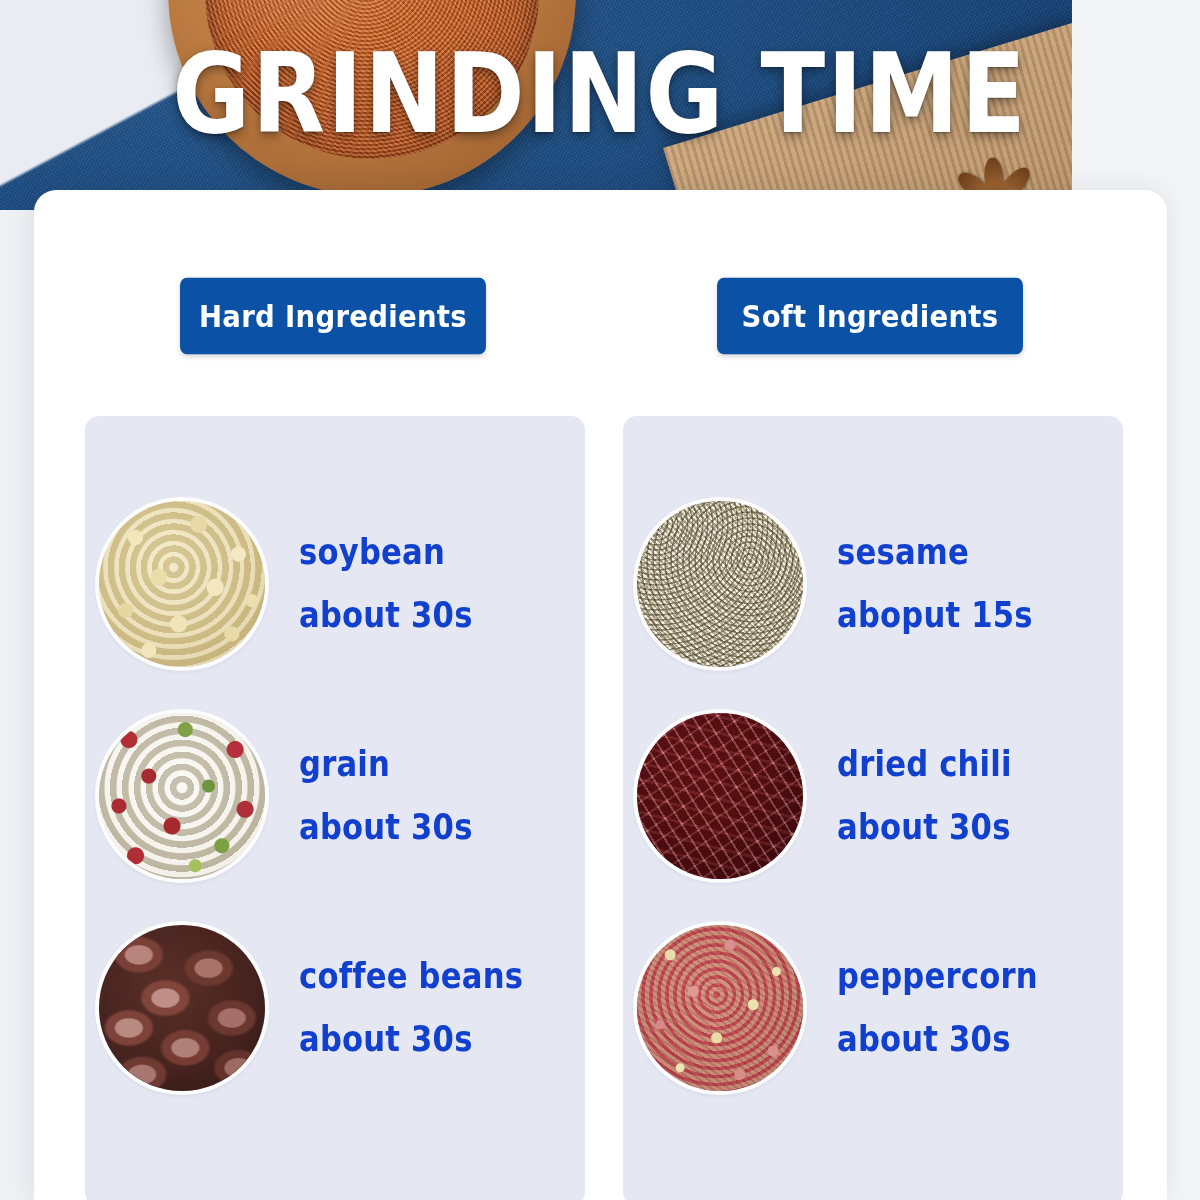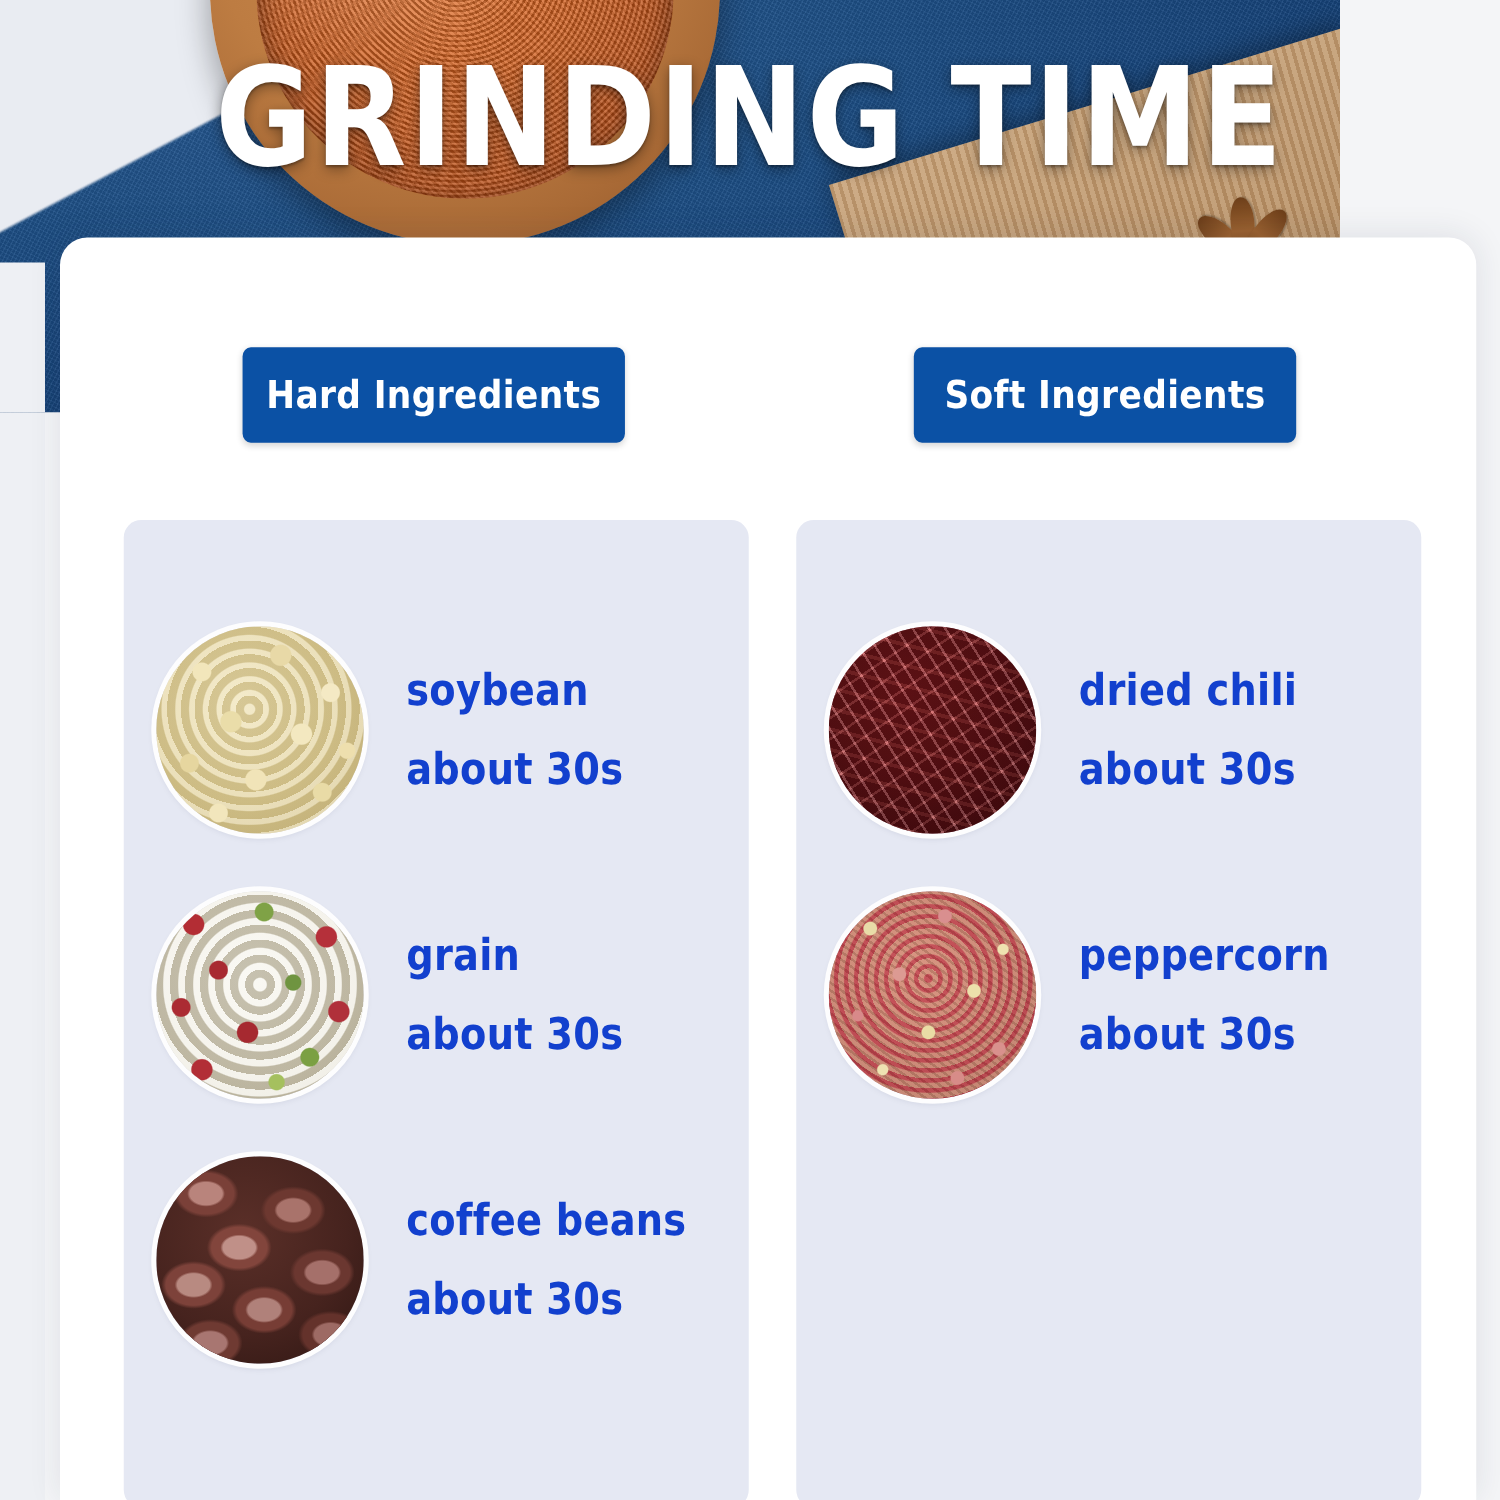--- a/index.html
+++ b/index.html
@@ -148,21 +148,20 @@
 
   
   .panel {
     position: absolute;
     left: 34px; top: 190px;
     width: 1133px; height: 1010px;
     background: #ffffff;
     border-radius: 22px 22px 0 0;
     box-shadow: 0 -2px 26px rgba(30,40,70,.10);
     overflow: hidden;
-    margin-left: 14px;
   }
 
   
   .tab-row {
     position: absolute;
     left: 0; top: 90px;
     width: 1133px;
     height: 72px;
   }
   .tab-btn {
@@ -198,21 +197,21 @@
   }
   .card.left  { left: 51px;  }
   .card.right { left: 589px; }
 
   .rows { padding: 62px 0 0 0; }
 
   .row {
     display: flex;
     align-items: center;
     height: 212px;
-    padding-left: 26px;
+    padding-left: 14px;
   }
 
   
   .swatch {
     position: relative;
     width: 166px;
     height: 166px;
     flex: 0 0 166px;
     border-radius: 50%;
     overflow: hidden;
@@ -412,20 +411,29 @@
             <span class="tm">about 30s</span>
           </div>
         </div>
 
       </div>
     </div>
 
     <div class="card right">
       <div class="rows">
 
+        <div class="row">
+          <div class="swatch">
+            <i class="tex-sesame"></i>
+          </div>
+          <div class="labels">
+            <span class="nm">sesame</span>
+            <span class="tm">aboput 15s</span>
+          </div>
+        </div>
 
         <div class="row">
           <div class="swatch">
             <i class="tex-chili"></i>
           </div>
           <div class="labels">
             <span class="nm">dried chili</span>
             <span class="tm">about 30s</span>
           </div>
         </div>

